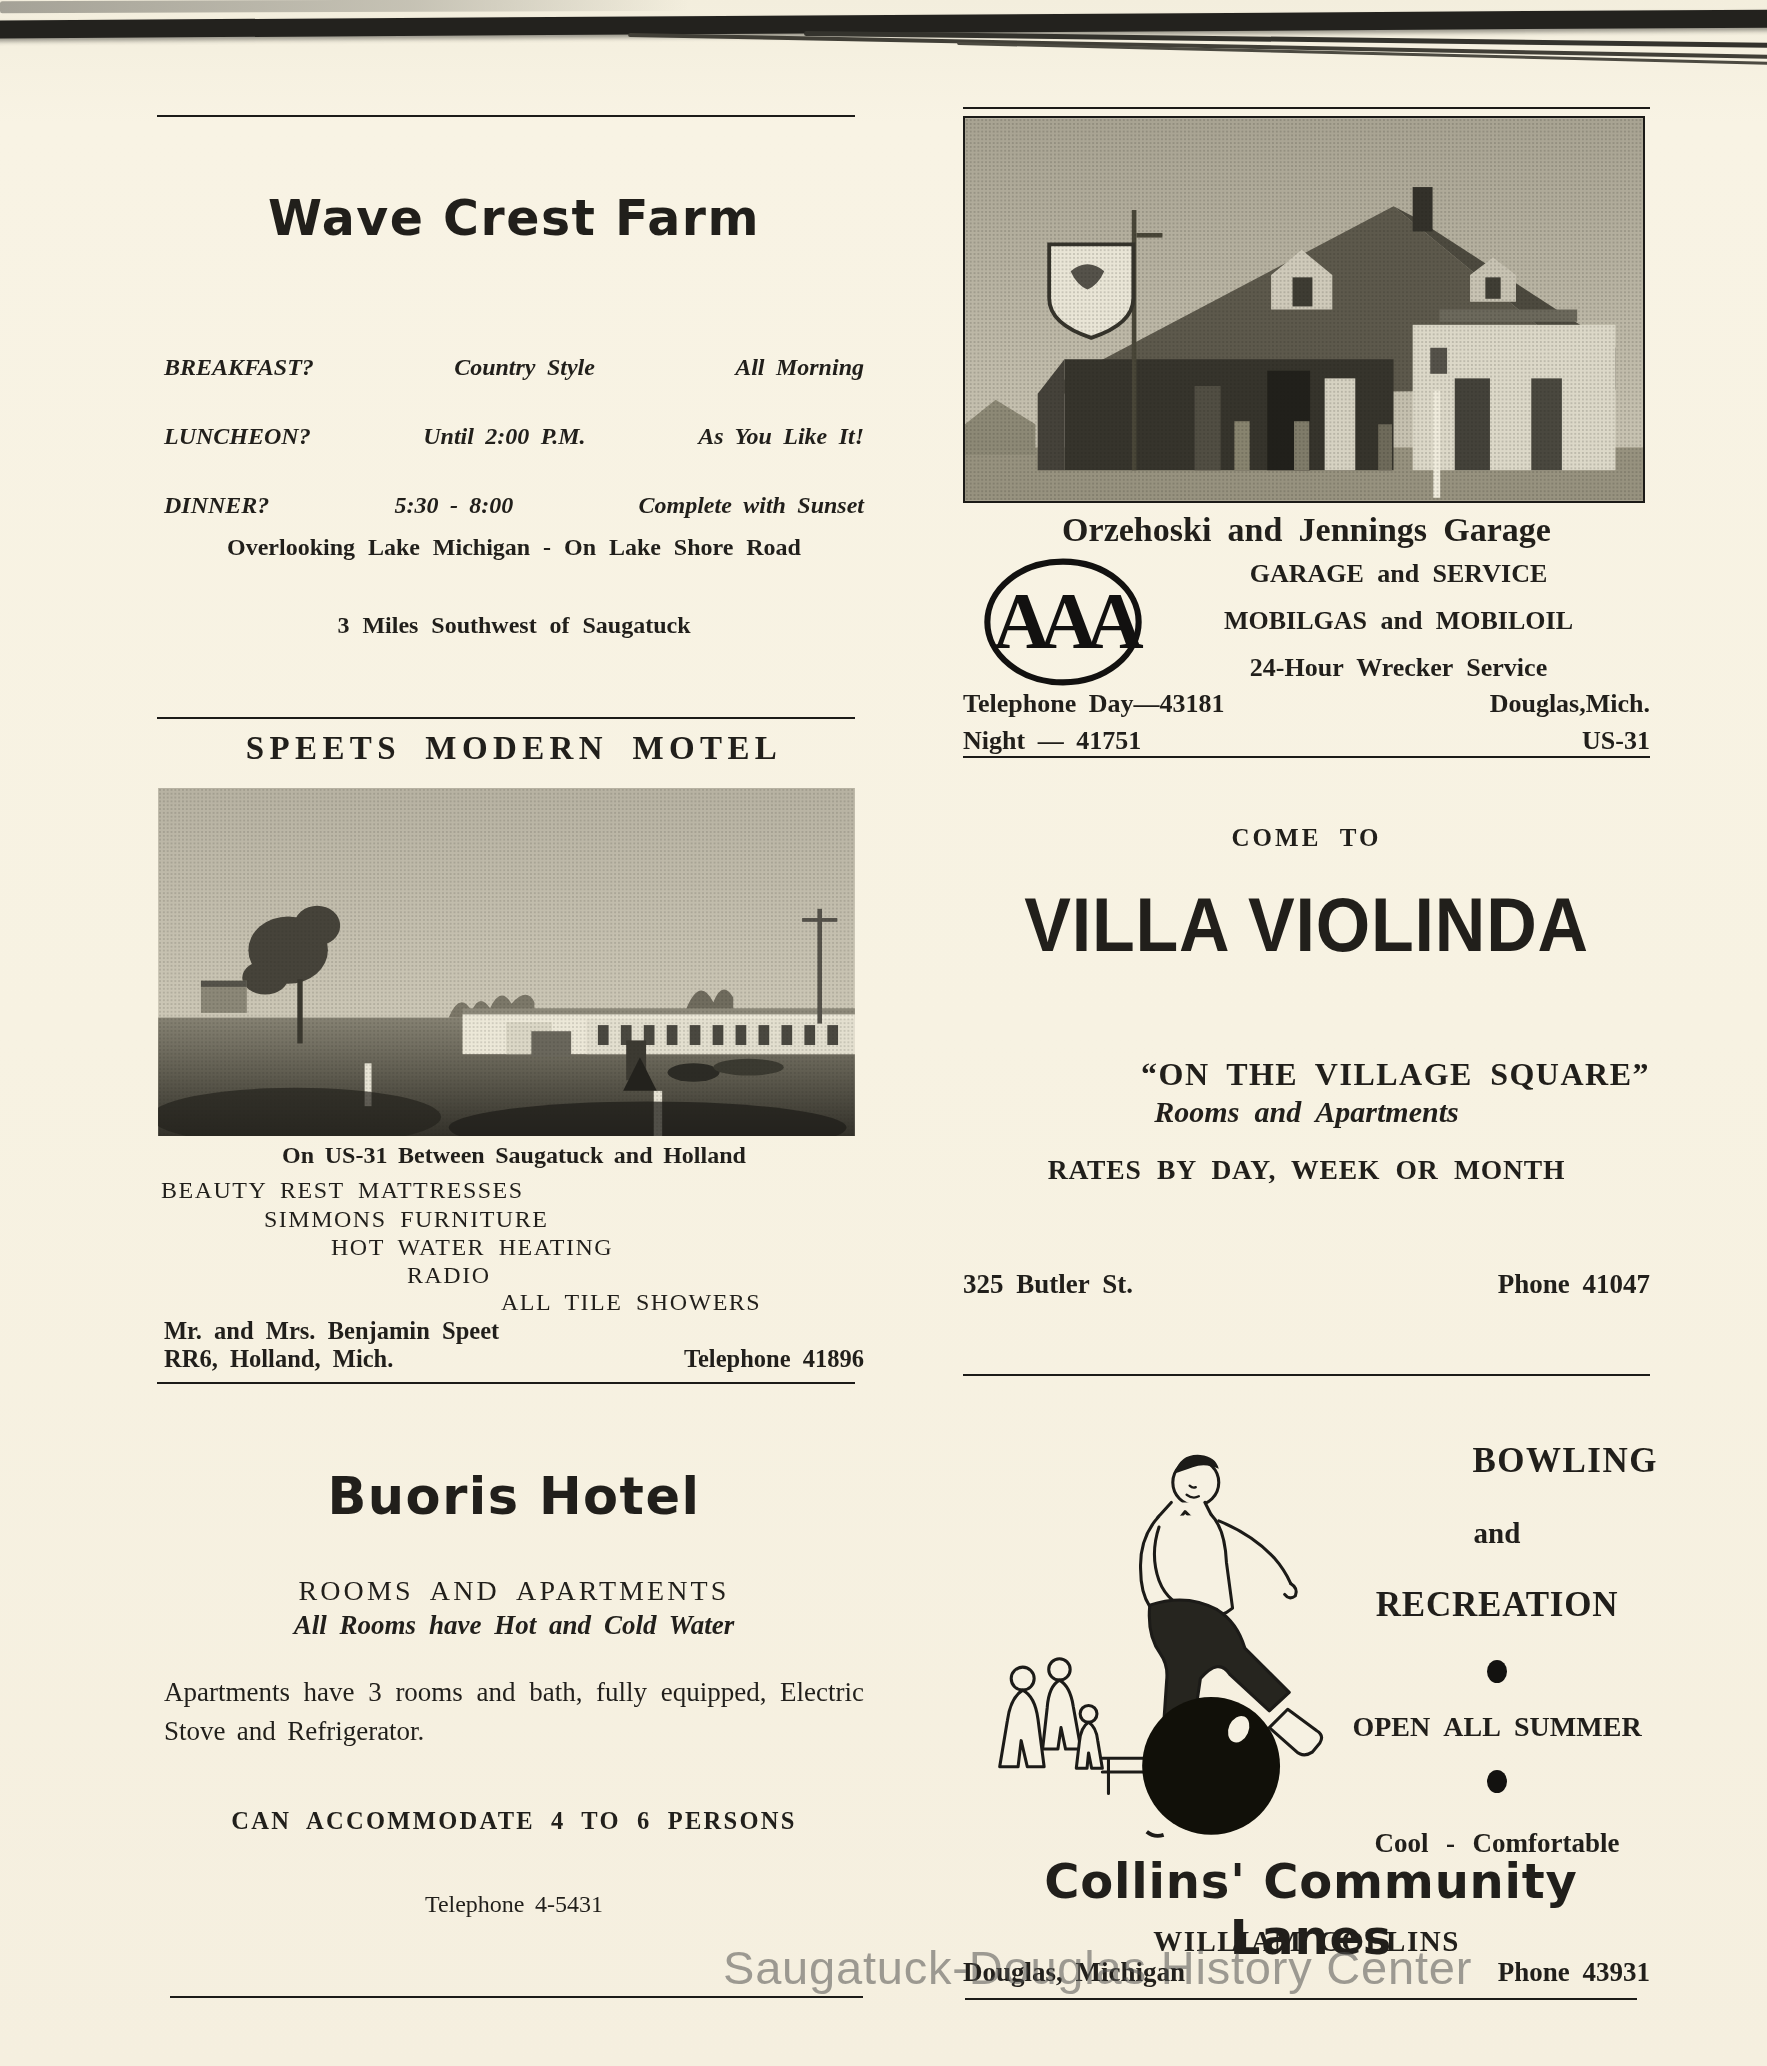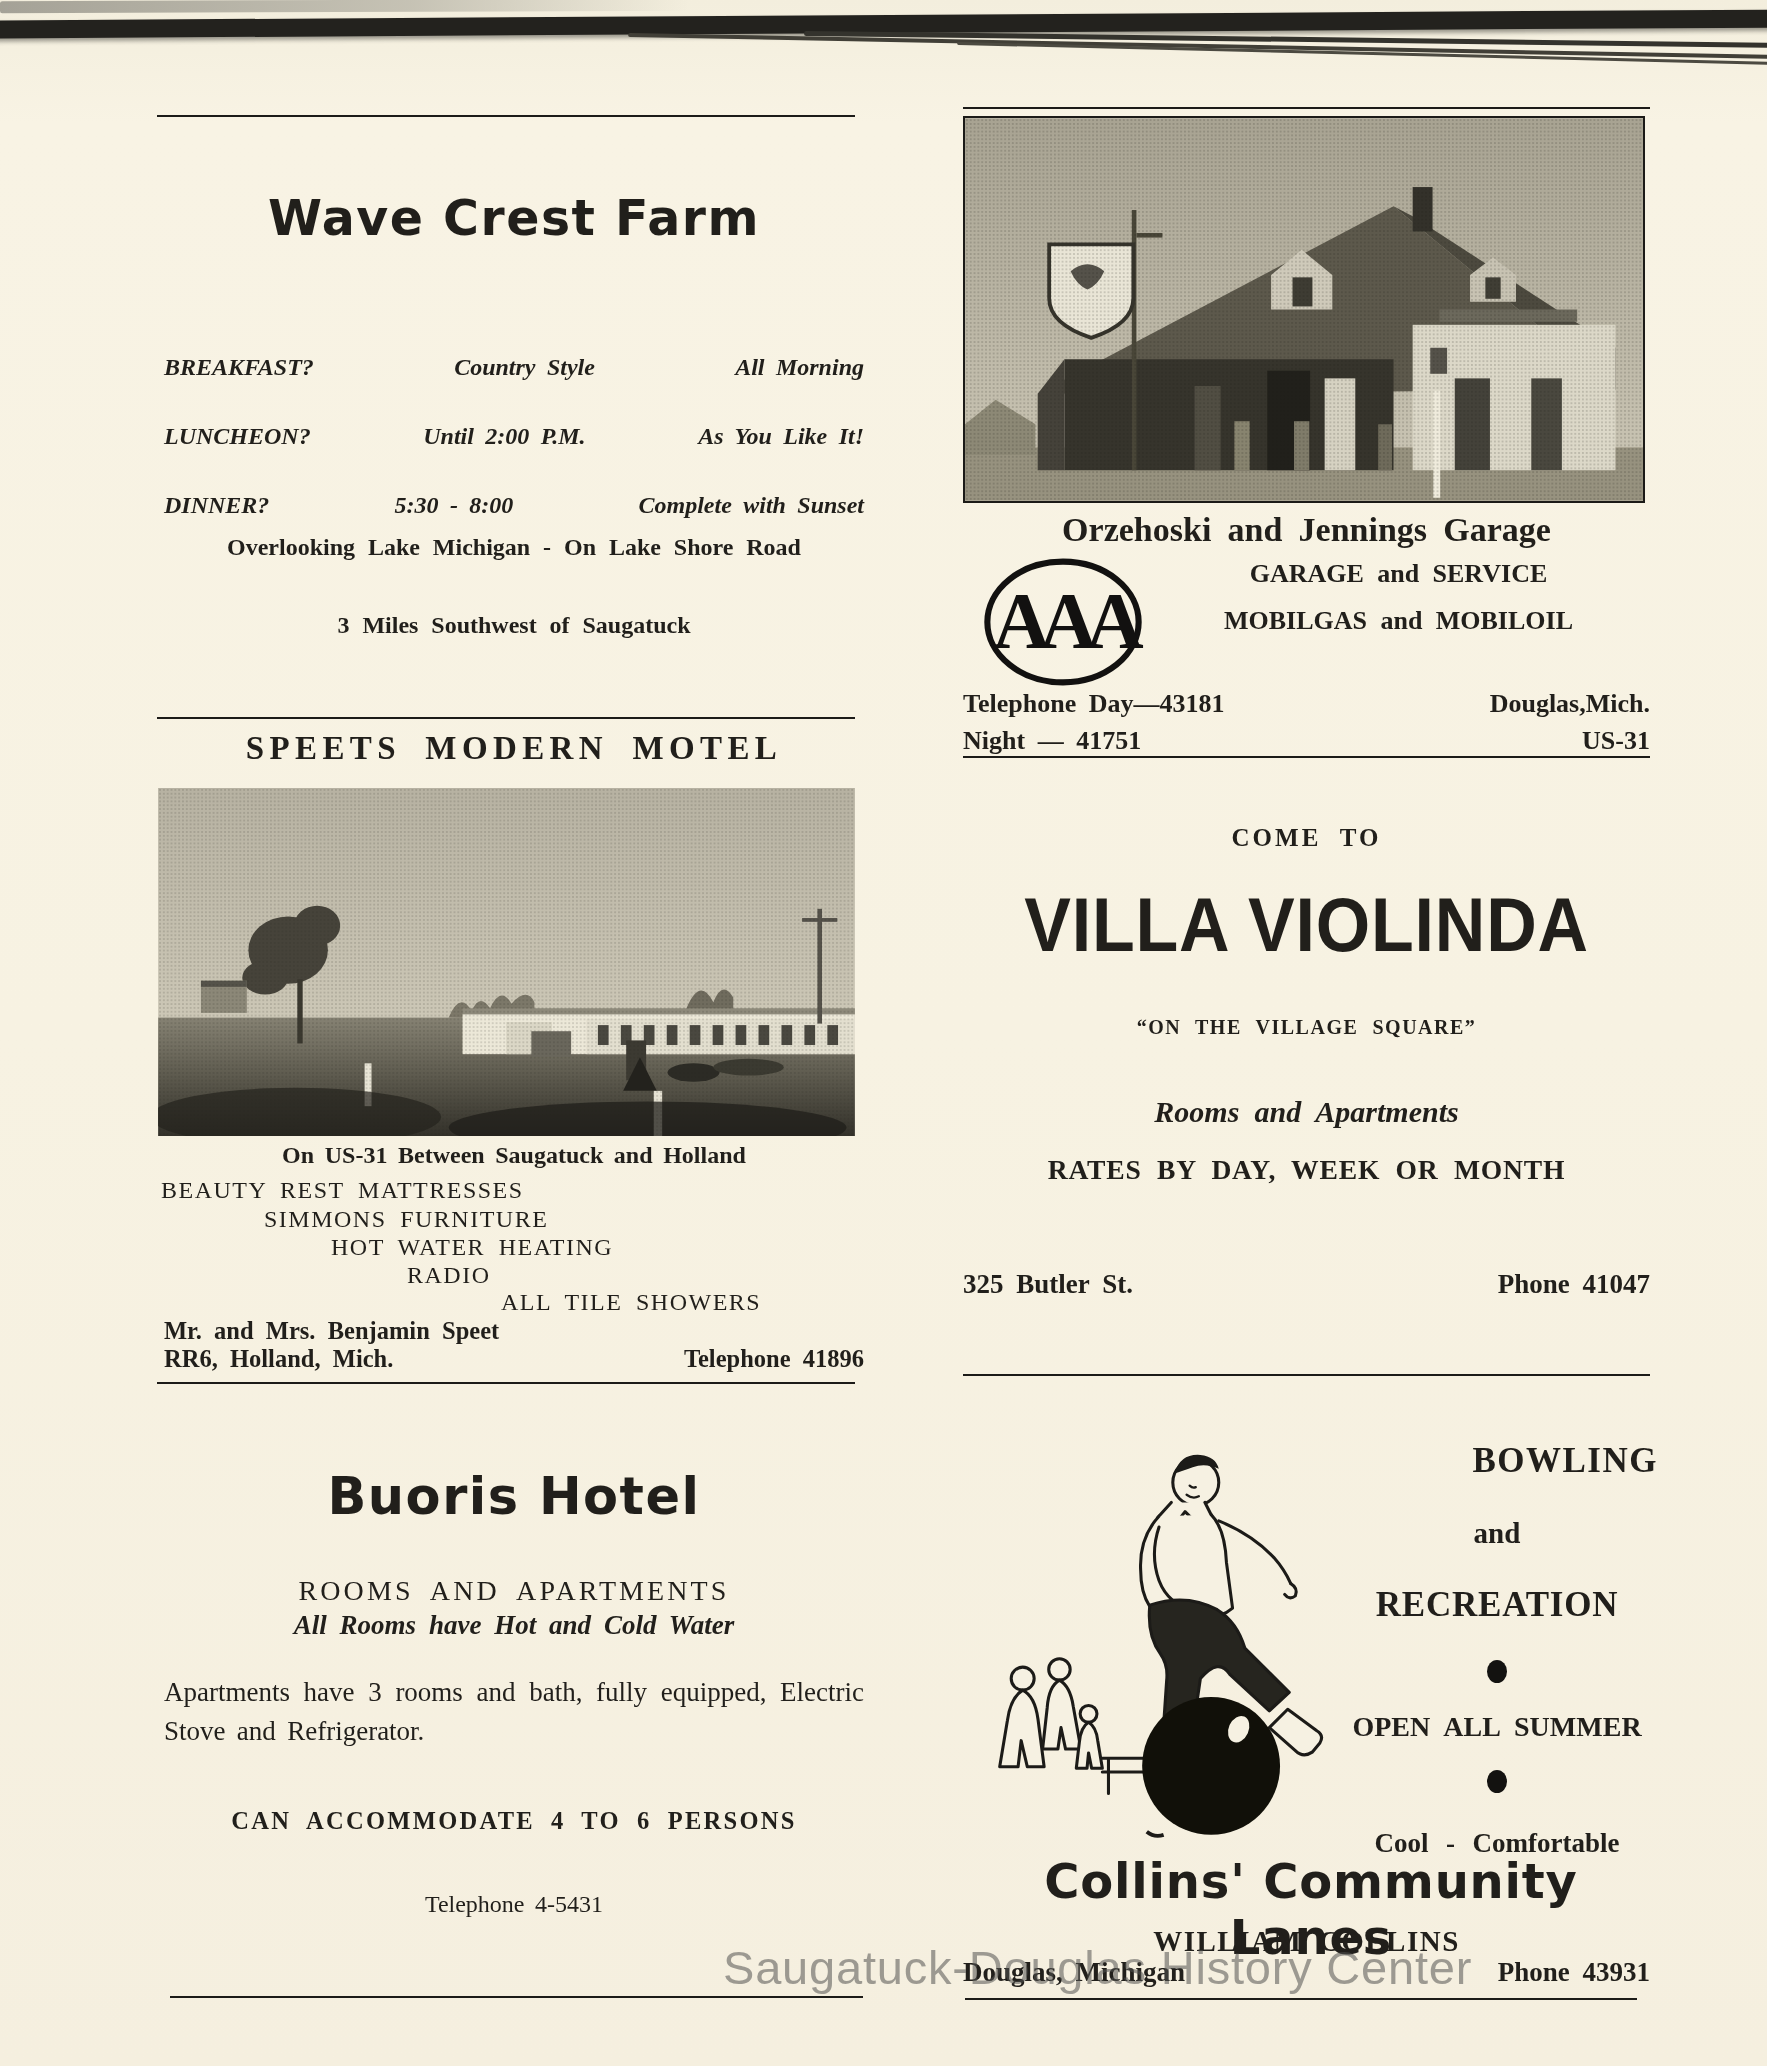--- a/index.html
+++ b/index.html
@@ -51,21 +51,21 @@
   .rcol{position:absolute;left:963px;width:687px;}
   .photo-garage{position:absolute;left:963px;top:116px;width:678px;height:383px;border:2.3px solid #1b1a17;}
   .garage-title{top:511px;font-size:34px;word-spacing:7.7px;}
   .aaa-logo{position:absolute;left:982px;top:556px;width:162px;height:132px;}
   .service-lines{position:absolute;left:1148px;top:559px;width:501px;text-align:center;font-size:26px;font-weight:bold;word-spacing:6.9px;}
   .service-lines div{margin-bottom:17px;}
   .phone-row1{top:689px;font-size:26px;word-spacing:6.1px;text-align:center;}
   .phone-row2{top:726px;font-size:26px;word-spacing:6.1px;}
   .come-to{top:824px;font-size:25px;letter-spacing:3.1px;word-spacing:9.2px;}
   .villa-title{top:882px;font-family:"Liberation Sans",sans-serif;font-weight:bold;font-size:70px;letter-spacing:0.8px;transform:scaleY(1.08);transform-origin:top;}
-  .village-square{top:1016px;font-size:20px;letter-spacing:1.5px;word-spacing:7.7px;}
+  .village-square{top:1056px;font-size:32px;letter-spacing:1.5px;word-spacing:7.7px;text-align:right;}
   .rooms-apts{top:1095px;font-size:30px;font-style:italic;word-spacing:7.7px;}
   .rates{top:1154px;font-size:27.6px;letter-spacing:0.8px;word-spacing:7.7px;}
   .butler-row{top:1269px;font-size:27px;word-spacing:6.1px;}
   .bowler-art{position:absolute;left:966px;top:1412px;width:360px;height:426px;}
   .bowl-text{position:absolute;left:1336px;width:322px;text-align:center;font-weight:bold;}
   .bt-bowling{top:1441px;font-size:35px;letter-spacing:1.5px;text-align:right;}
   .bt-and{top:1517px;font-size:29px;}
   .bt-recreation{top:1585px;font-size:35px;letter-spacing:0.8px;}
   .dot{position:absolute;width:20px;height:23px;background:#131210;border-radius:50%;}
   .dot1{left:1487px;top:1660px;}
@@ -283,20 +283,21 @@
   <div class="aaa-logo">
     <svg width="162" height="132" viewBox="0 0 212 172" xmlns="http://www.w3.org/2000/svg">
       <ellipse cx="106" cy="86" rx="99" ry="79" fill="none" stroke="#121110" stroke-width="8"></ellipse>
       <text x="106" y="120" text-anchor="middle" font-family="Liberation Serif, serif" font-weight="bold" font-size="104" letter-spacing="-14" fill="#121110">AAA</text>
     </svg>
   </div>
 
   <div class="service-lines">
     <div>GARAGE and SERVICE</div>
     <div>MOBILGAS and MOBILOIL</div>
+    <div>24-Hour Wrecker Service</div>
   </div>
 
   <div class="rcol abs serif-b phone-row1 row">
     <span>Telephone Day—43181</span>
     <span>Douglas,Mich.</span>
   </div>
   <div class="rcol abs serif-b phone-row2 row">
     <span>Night — 41751</span>
     <span>US-31</span>
   </div>

